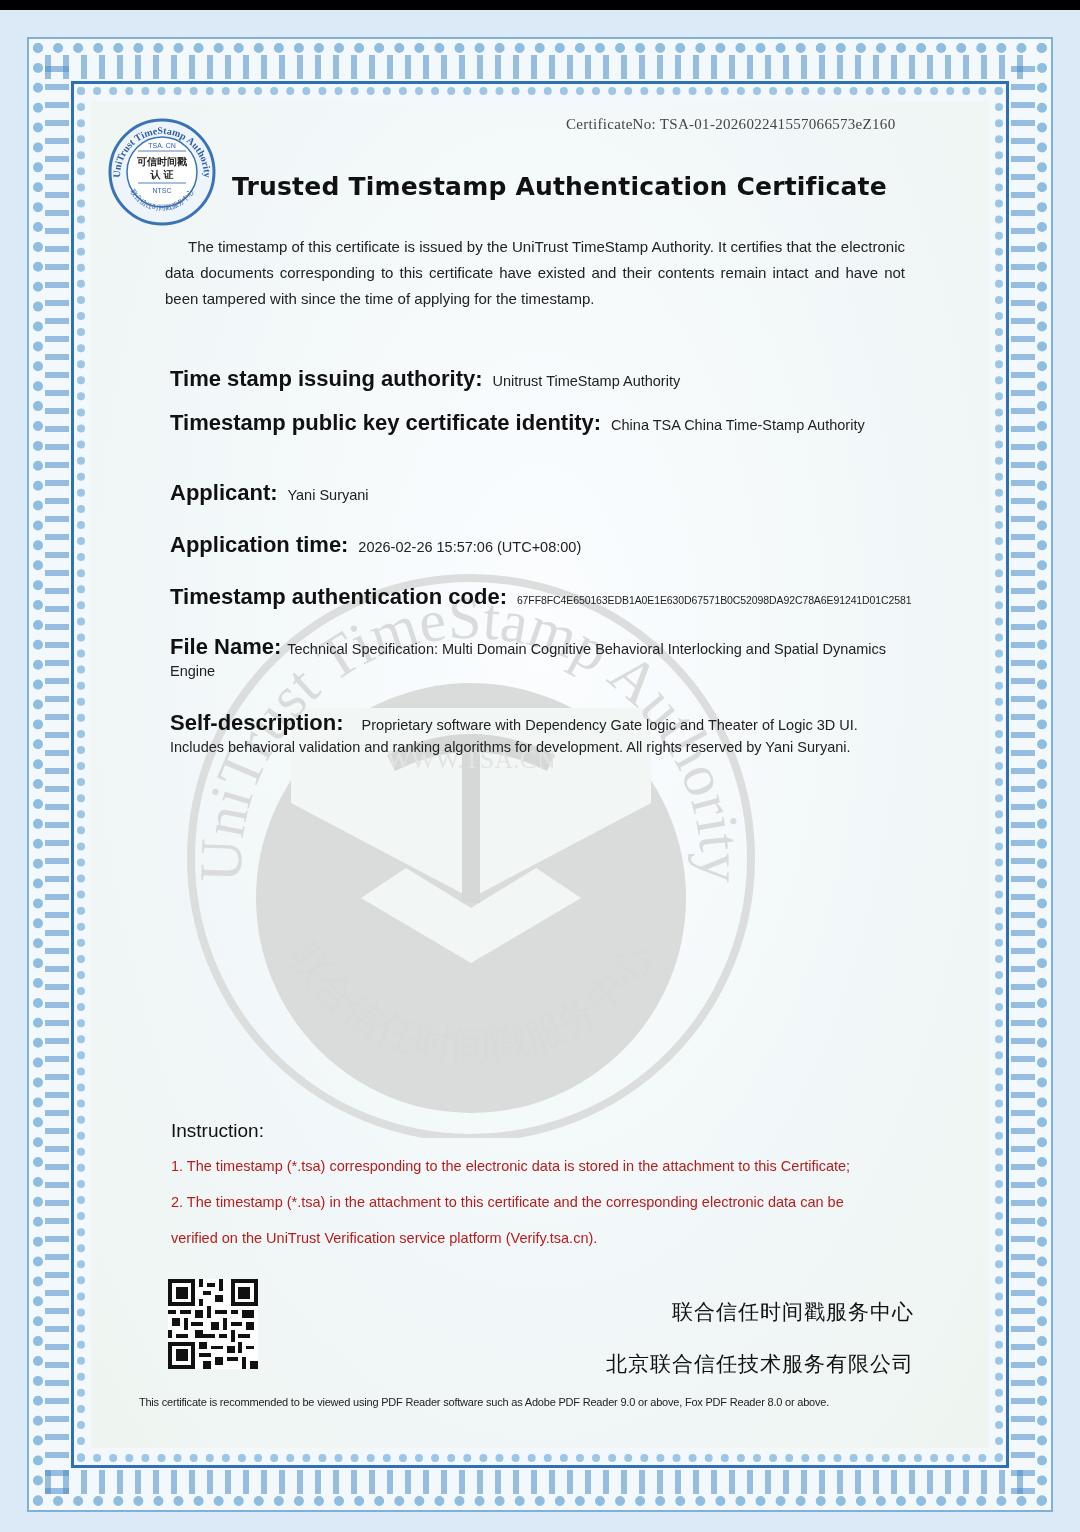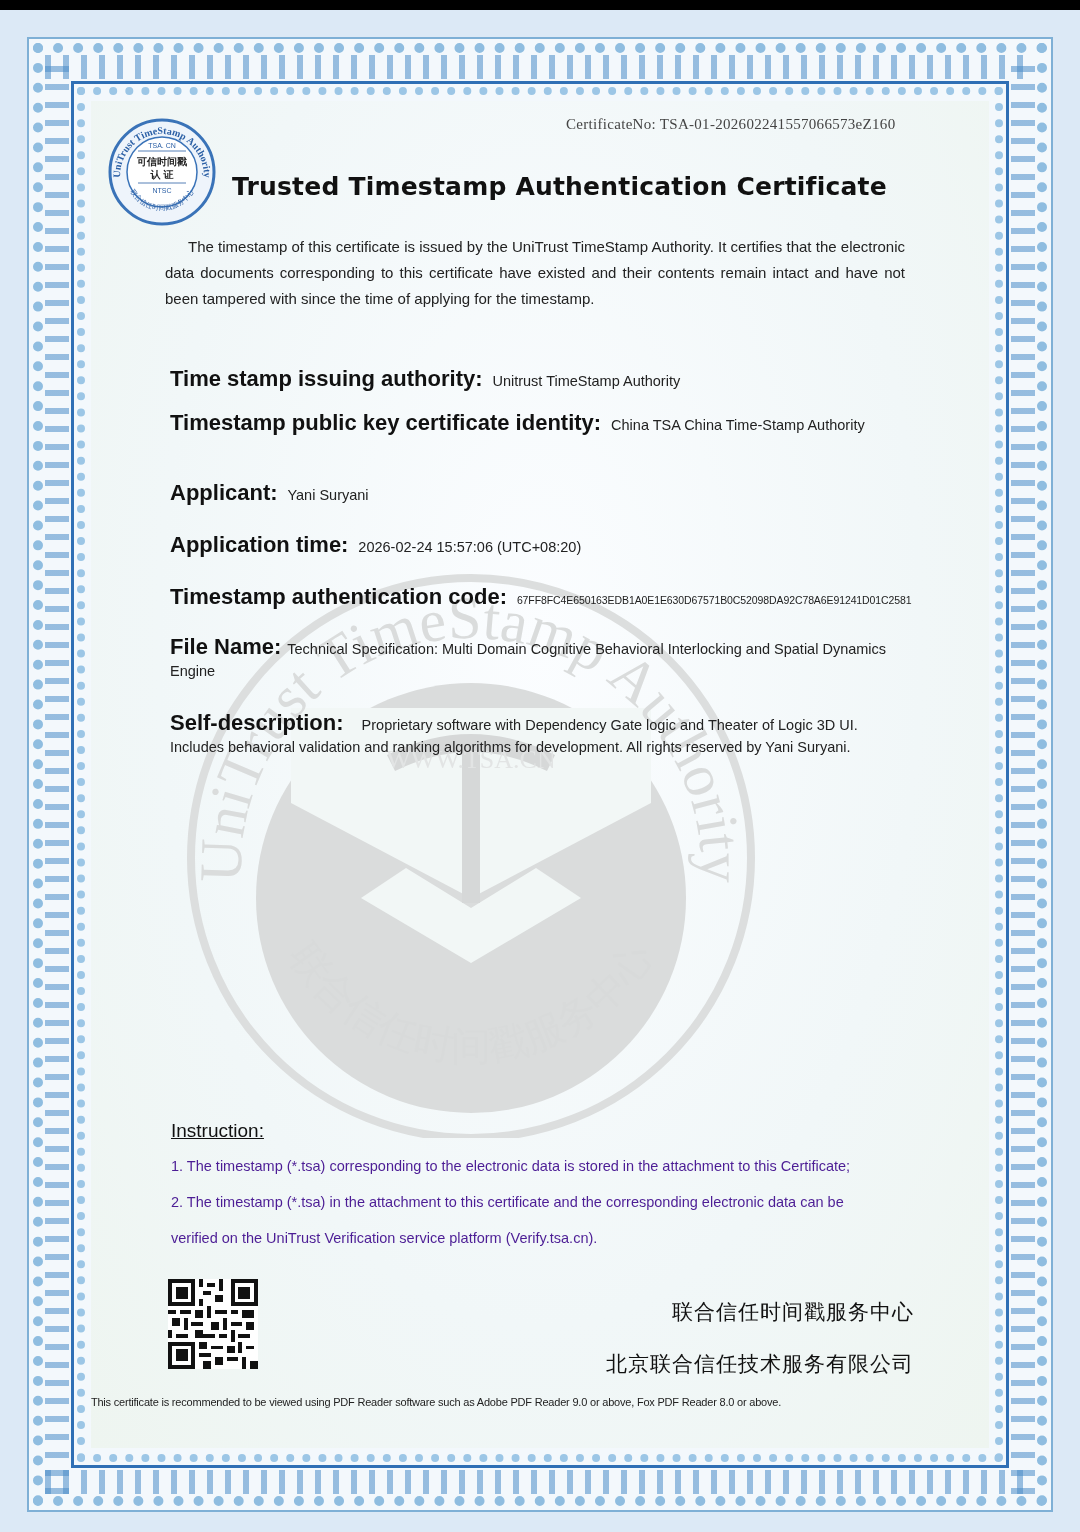--- a/index.html
+++ b/index.html
@@ -76,26 +76,26 @@
     text-indent:23px; text-align:justify;
   }
   .field {
     position:absolute; left:170px; font-size:14px; color:#222;
   }
   .field .lbl { font-size:22px; color:#111; margin-right:6px;font-weight:bold; }
   .field .val { font-size:14.5px; color:#222; }
   .field .val.code { font-size:10.5px; letter-spacing:-.1px; }
   .field.multi { width:745px; line-height:22px; }
 
-  .instr-title { position:absolute; left:171px; top:1120px; font-size:19px; color:#111;text-decoration:underline; }
-  .instr { position:absolute; left:171px; width:742px; font-size:14.5px; color:#4c1d95; text-align:justify; }
+  .instr-title { position:absolute; left:171px; top:1120px; font-size:19px; color:#111; }
+  .instr { position:absolute; left:171px; width:742px; font-size:14.5px; color:#b91c1c; text-align:justify; }
 
   .qr { position:absolute; left:167px; top:1279px; width:92px; height:90px; }
   .org { position:absolute; right:166px; font-family:"DejaVu Serif", serif; font-size:21px; color:#111; letter-spacing:1px; }
-  .footnote { position:absolute; left:0; width:872px; top:1396px; text-align:center; font-size:11px; color:#222; letter-spacing:-.2px; }
+  .footnote { position:absolute; left:0; width:872px; top:1396px; text-align:center; font-size:11px; color:#222; letter-spacing:-.2px;padding-left:48px; }
 </style>
 </head>
 <body>
 
 <div class="topbar"></div>
 
 <div class="frame-outer">
   <div class="lace-outer"></div>
   <div class="floral-band"></div>
   <div class="inner-line"></div>
@@ -163,21 +163,21 @@
   <span class="val">China TSA China Time-Stamp Authority</span>
 </div>
 
 <div class="field" style="top:480px;">
   <span class="lbl">Applicant:</span>
   <span class="val">Yani Suryani</span>
 </div>
 
 <div class="field" style="top:532px;">
   <span class="lbl">Application time:</span>
-  <span class="val">2026-02-24 15:57:06  (UTC+08:20)</span>
+  <span class="val">2026-02-26 15:57:06  (UTC+08:00)</span>
 </div>
 
 <div class="field" style="top:584px;">
   <span class="lbl">Timestamp authentication code:</span>
   <span class="val code">67FF8FC4E650163EDB1A0E1E630D67571B0C52098DA92C78A6E91241D01C2581</span>
 </div>
 
 <div class="field multi" style="top:636px;">
   <span class="lbl">File Name:</span><span class="val">Technical Specification: Multi Domain Cognitive Behavioral Interlocking and Spatial Dynamics Engine</span>
 </div>

